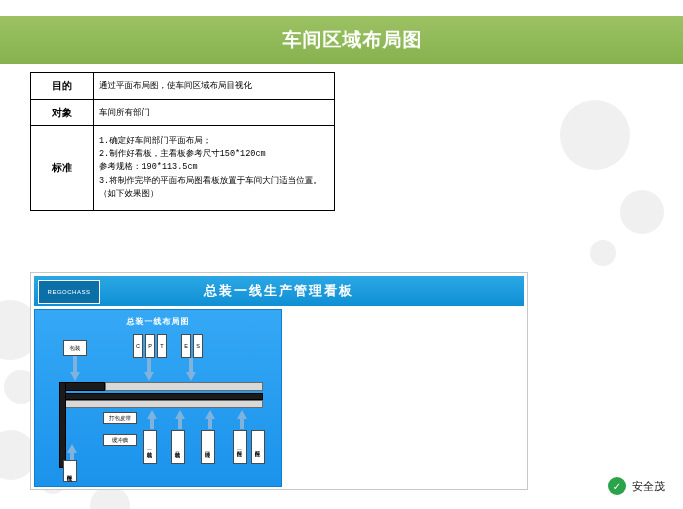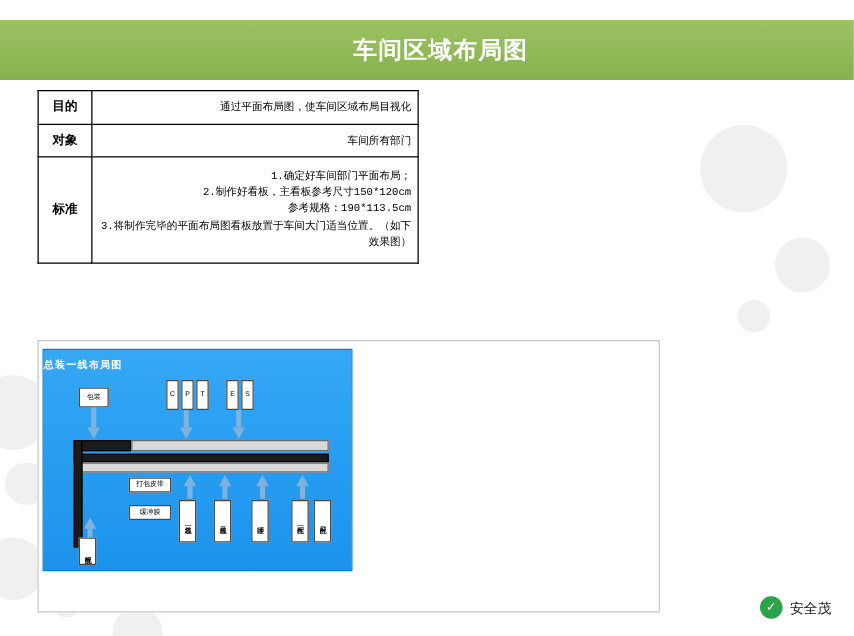--- a/index.html
+++ b/index.html
@@ -64,24 +64,24 @@
     font-size: 8.5px;
     line-height: 1.55;
     padding: 4px 5px;
     color: #000000;
   }
   .info-table td.label {
     width: 38px;
     text-align: center;
     font-size: 10px;
     font-weight: bold;
-    padding: 5px 2px;
+    padding: 5px 12px;
   }
   .info-table td.body {
-    text-align: right;
+    text-align: left;
   }
   .info-table td.body div {
     white-space: pre-wrap;
   }
 
   
   .kanban {
     position: absolute;
     left: 30px;
     top: 272px;
@@ -136,21 +136,21 @@
     position: relative;
     box-sizing: border-box;
   }
   .pane-left { width: 248px; }
   .pane-right { flex: 1; }
   .pane-title {
     position: absolute;
     left: 0;
     top: 6px;
     width: 100%;
-    text-align: left;
+    text-align: center;
     color: #ffffff;
     font-size: 8px;
     font-weight: bold;
     letter-spacing: 1px;
   }
 
   
   .layout-canvas {
     position: absolute;
     left: 6px;
@@ -271,20 +271,24 @@
 2.制作好看板，主看板参考尺寸150*120cm
 参考规格：190*113.5cm
 3.将制作完毕的平面布局图看板放置于车间大门适当位置。（如下效果图）</div>
       </td>
     </tr>
   </tbody>
 </table>
 
 <div class="kanban">
 
+  <div class="kanban-header">
+    <div class="kanban-logo">REGOCHASS</div>
+    <div class="k-title">总装一线生产管理看板</div>
+  </div>
 
   <div class="kanban-body">
 
     <div class="kanban-pane pane-left">
       <div class="pane-title">总装一线布局图</div>
 
       <div class="layout-canvas">
 
         <div class="lc-box lc-cell" style="left:22px; top:8px; width:24px; height:16px;">包装</div>
 

